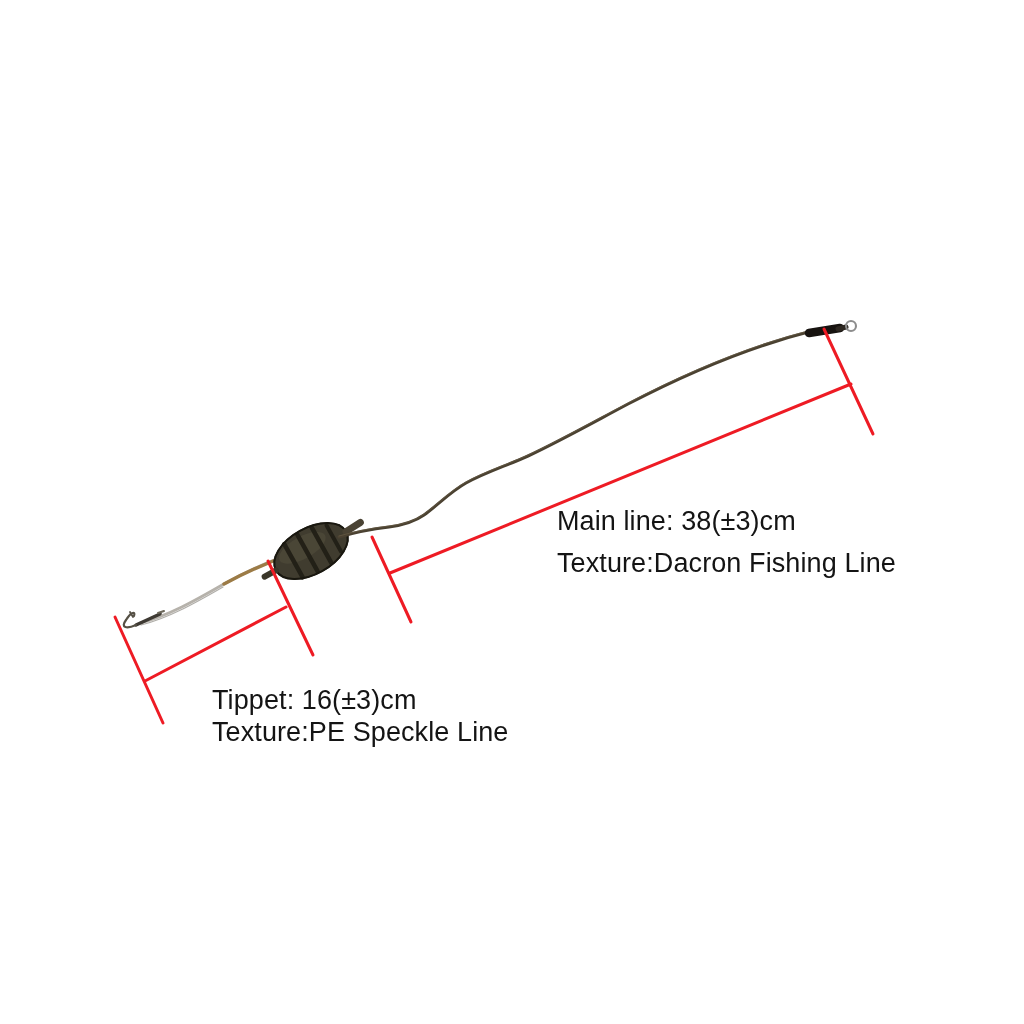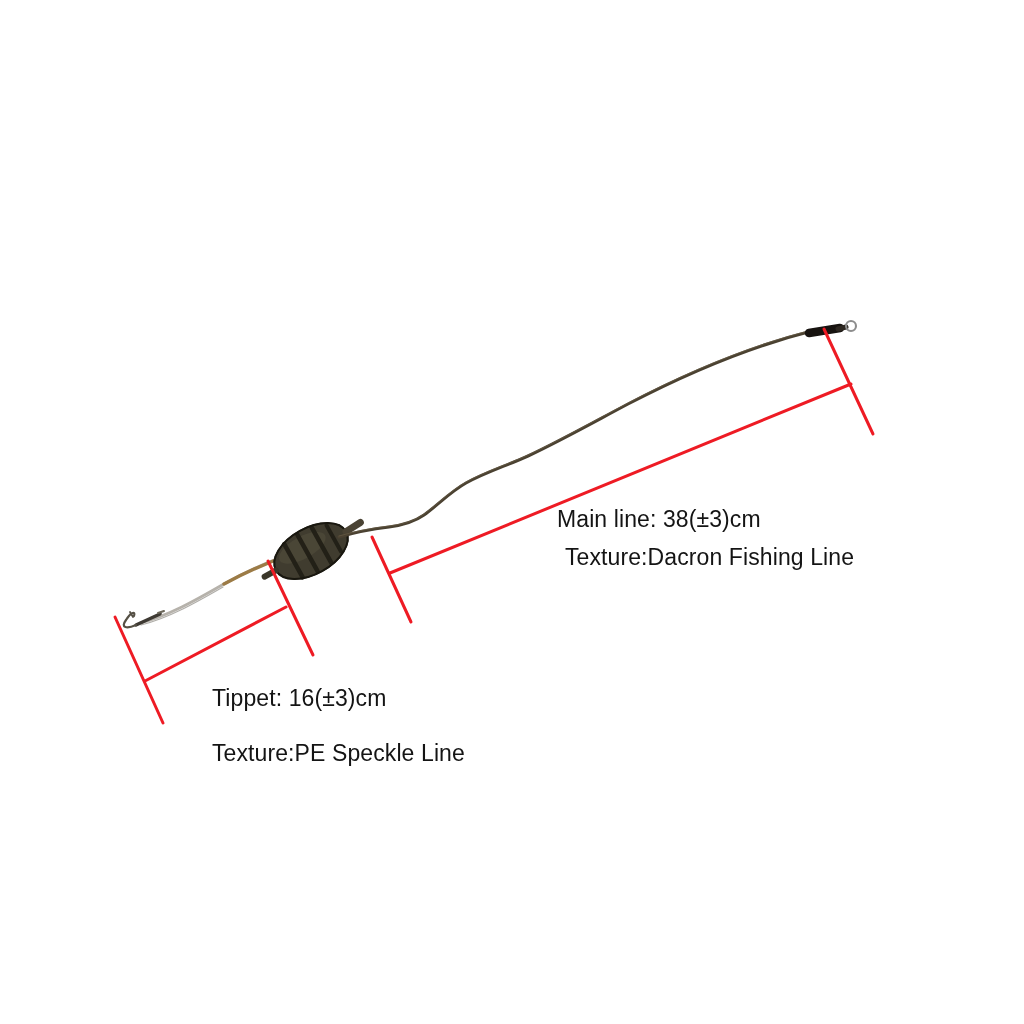--- a/index.html
+++ b/index.html
@@ -29,44 +29,43 @@
     left: 0;
     top: 0;
     width: 1024px;
     height: 1024px;
     display: block;
   }
   .annotation-block {
     position: absolute;
     white-space: nowrap;
     font-family: "Liberation Sans", sans-serif;
-    font-size: 23px;
+    font-size: 27px;
     font-weight: 400;
     letter-spacing: 0.1px;
     color: #141414;
     line-height: 1.0;
   }
   .annotation-line {
     display: block;
     white-space: nowrap;
   }
   #mainline-annotation {
     left: 557px;
     top: 508px;
   }
   #mainline-annotation .annotation-line + .annotation-line {
     margin-top: 15px;
-    margin-left: 8px;
   }
   #tippet-annotation {
     left: 212px;
     top: 687px;
   }
   #tippet-annotation .annotation-line + .annotation-line {
-    margin-top: 32px;
+    margin-top: 5px;
   }
 </style>
 </head>
 <body>
 
 <div id="stage">
 
   <svg id="diagram-svg" viewBox="0 0 1024 1024" xmlns="http://www.w3.org/2000/svg">
 
     <g>

